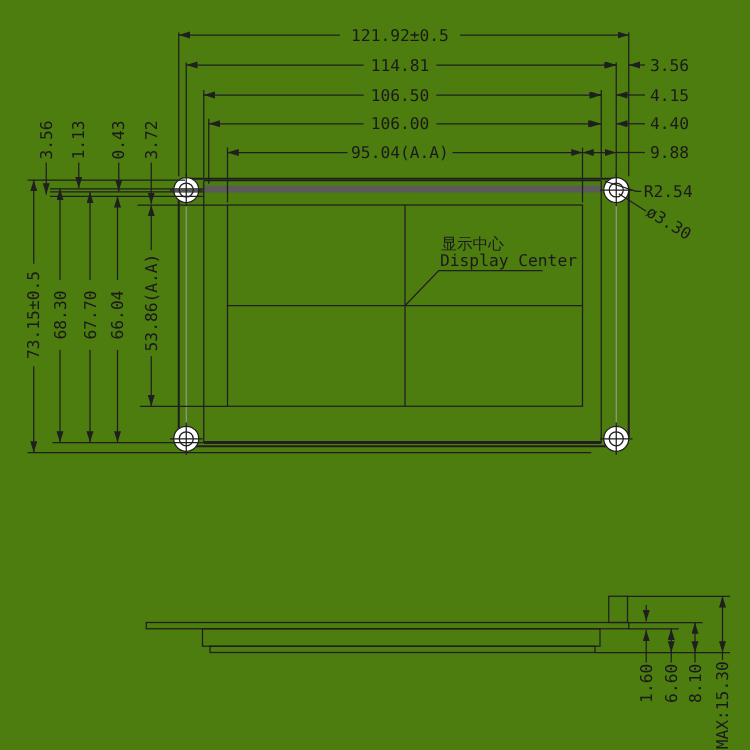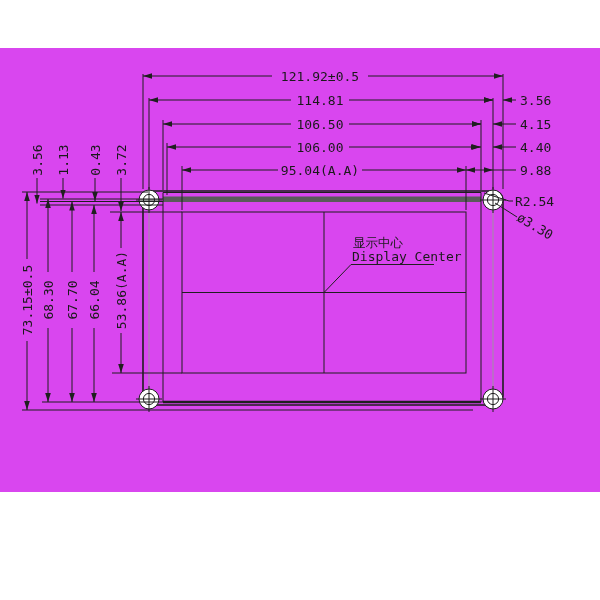--- a/index.html
+++ b/index.html
@@ -1,16 +1,16 @@
 <!DOCTYPE html>
 <html><head>
 <meta charset="utf-8">
 <style>
   html,body{margin:0;padding:0;background:#ffffff;}
-  .canvas{position:relative;width:600px;height:444px;background:#d946ef;overflow:hidden;margin-top:48px;}
+  .canvas{position:relative;width:600px;height:600px;background:#4d7c0f;overflow:hidden;}
   svg{display:block;}
   svg text{
     fill:#1a1a1a;
     font-family:"DejaVu Sans Mono","Liberation Mono",monospace;
     font-size:13px;
   }
   svg text.cjk{font-family:"DejaVu Sans","Liberation Sans",sans-serif;font-size:12.5px;}
   .ln{stroke:#1f1f1f;stroke-width:1;fill:none;}
   .ln2{stroke:#1f1f1f;stroke-width:1.6;fill:none;}
   .thick{stroke:#1f1f1f;stroke-width:2.4;fill:none;}

